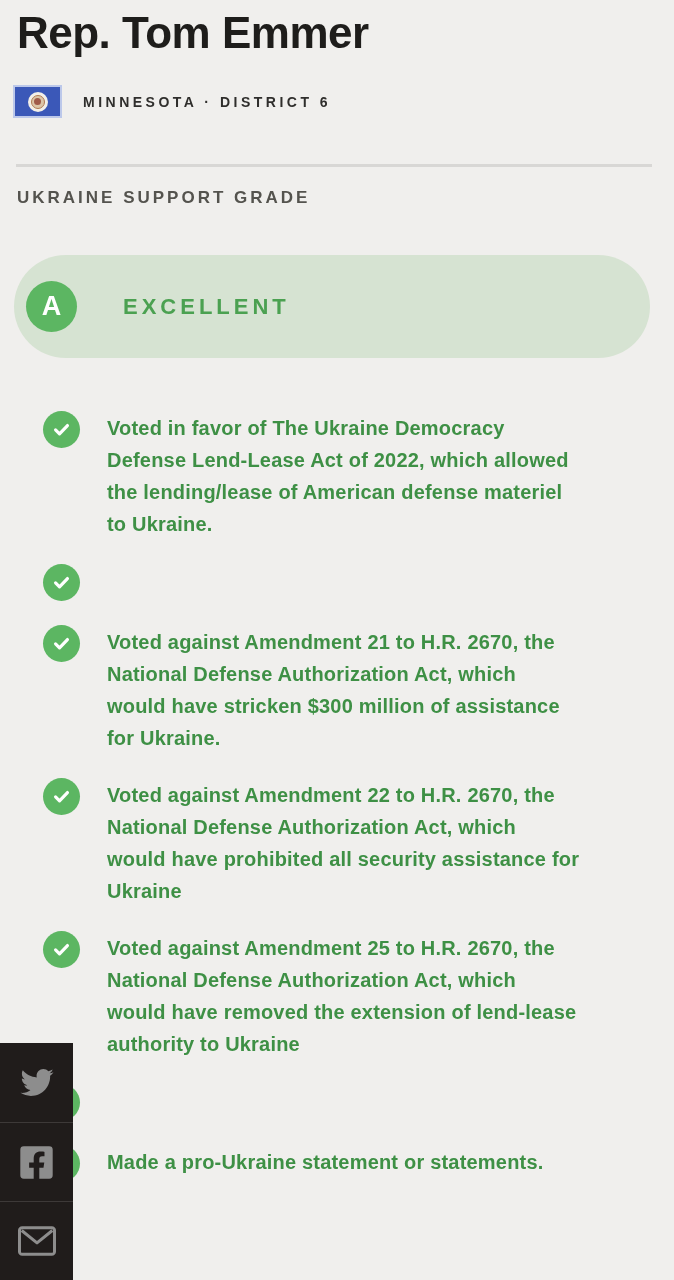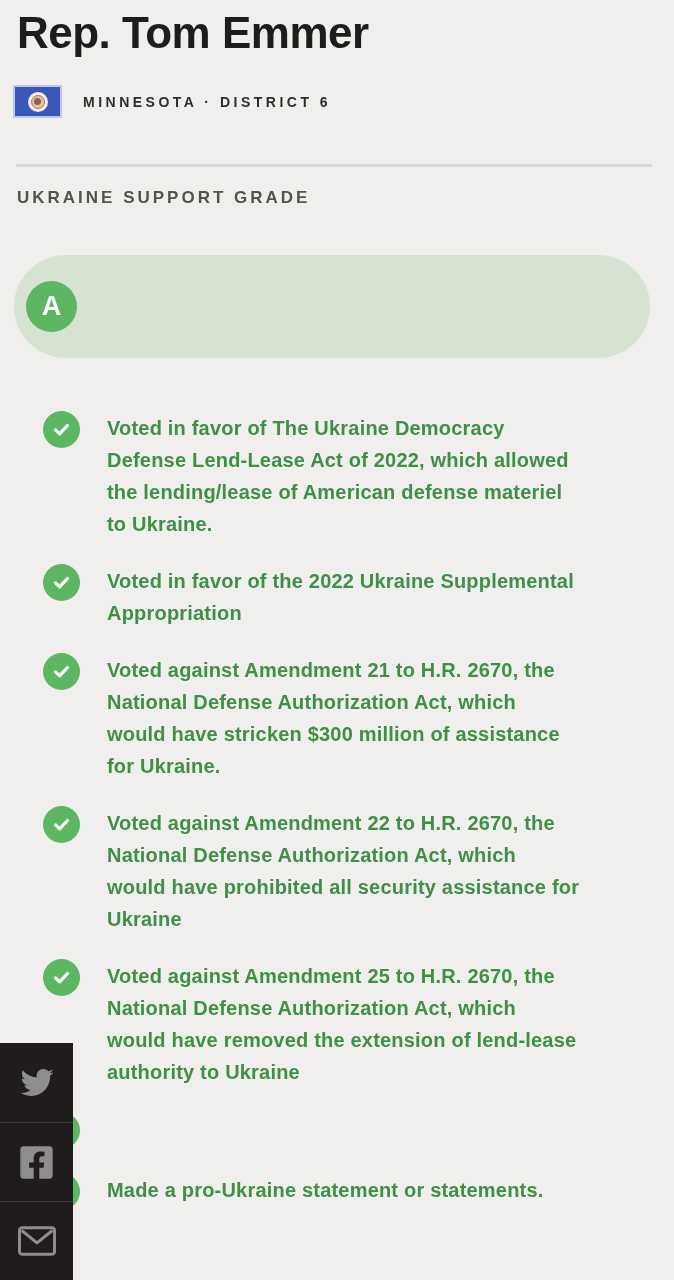--- a/index.html
+++ b/index.html
@@ -151,42 +151,41 @@
   </div>
   <div class="location-text">MINNESOTA · DISTRICT 6</div>
 </div>
 
 <div class="divider"></div>
 
 <div class="section-label">UKRAINE SUPPORT GRADE</div>
 
 <div class="grade-pill">
   <div class="grade-circle">A</div>
+  <div class="grade-text">EXCELLENT</div>
 </div>
 
 <div class="checklist">
   <div class="check-item">
     <div class="check-icon">
       <svg viewBox="0 0 24 24" fill="none" stroke="#ffffff" stroke-width="4" stroke-linecap="round" stroke-linejoin="round">
           <path d="M4.5 12.5l5 5L19.5 7"></path>
         </svg>
     </div>
     <div class="check-text">Voted in favor of The Ukraine Democracy
 Defense Lend-Lease Act of 2022, which allowed
 the lending/lease of American defense materiel
 to Ukraine.</div>
   </div>
   <div class="check-item">
     <div class="check-icon">
       <svg viewBox="0 0 24 24" fill="none" stroke="#ffffff" stroke-width="4" stroke-linecap="round" stroke-linejoin="round">
           <path d="M4.5 12.5l5 5L19.5 7"></path>
         </svg>
     </div>
-    <div class="check-text">Voted in favor of the 2022 Ukraine Supplemental
-Appropriation</div>
   </div>
   <div class="check-item">
     <div class="check-icon">
       <svg viewBox="0 0 24 24" fill="none" stroke="#ffffff" stroke-width="4" stroke-linecap="round" stroke-linejoin="round">
           <path d="M4.5 12.5l5 5L19.5 7"></path>
         </svg>
     </div>
     <div class="check-text">Voted against Amendment 21 to H.R. 2670, the
 National Defense Authorization Act, which
 would have stricken $300 million of assistance

